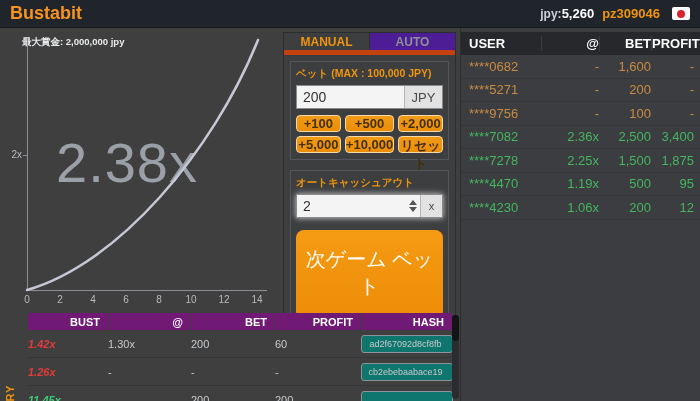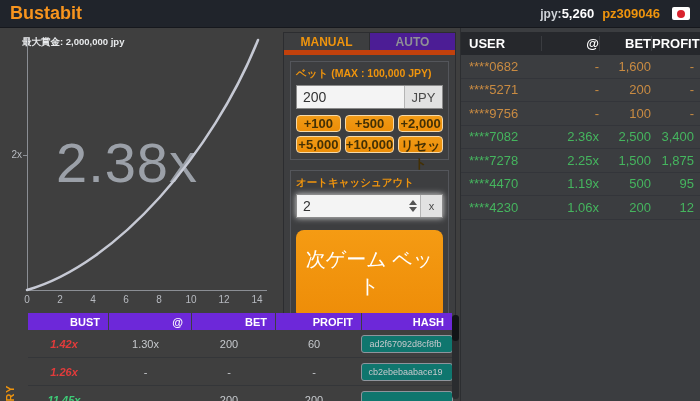--- a/index.html
+++ b/index.html
@@ -80,26 +80,26 @@
   .prow.playing { color:#c98b42; }
   .prow.cashed_out { color:#45b55e; }
 
   
   .history-tab { position:absolute; left:4px; top:340px; width:20px; height:100px;
                  writing-mode:vertical-rl; transform:rotate(180deg); text-align:left;
                  color:#ef940d; font-size:11px; font-weight:bold; letter-spacing:1px; cursor:pointer; }
   .history { position:absolute; left:28px; top:313px; width:424px; height:88px; }
   .h-head, .hrow { display:grid; grid-template-columns:80px 83px 84px 86px 1fr;
                    align-items:center; font-size:11px; }
-  .h-head { height:17px; background:#6d28d9; font-weight:bold; color:#fff; }
+  .h-head { height:17px; background:#701a75; font-weight:bold; color:#fff; }
   .h-head span { text-align:right; padding-right:8px; border-left:1px solid #3c3e42; height:100%;
                  display:flex; align-items:center; justify-content:flex-end; }
   .h-head span:first-child { border-left:none; }
   .hrow { height:28px; border-bottom:1px solid #343639; }
-  .hrow span { text-align:center; padding-right:8px; color:#c6c9cd; }
+  .hrow span { text-align:left; padding-right:8px; color:#c6c9cd; }
   .hrow .c-bust { font-weight:bold; font-style:italic; }
   .hrow.lost .c-bust { color:#e23b3b; }
   .hrow.won  .c-bust { color:#3ecb77; }
   .hash-box { justify-self:end; margin-right:4px; min-width:92px; height:18px;
               border:1px solid #8f949c; border-radius:3px; background:#0f766e;
               color:#c7ccd2; font-size:9px; display:flex; align-items:center;
               justify-content:center; padding:0 5px; cursor:pointer; }
   .h-scrollbar { position:absolute; left:452px; top:315px; width:7px; height:84px;
                  background:#2a2c2f; border-radius:4px; }
   .h-thumb { width:7px; height:26px; background:#121417; border-radius:4px; cursor:pointer; }

